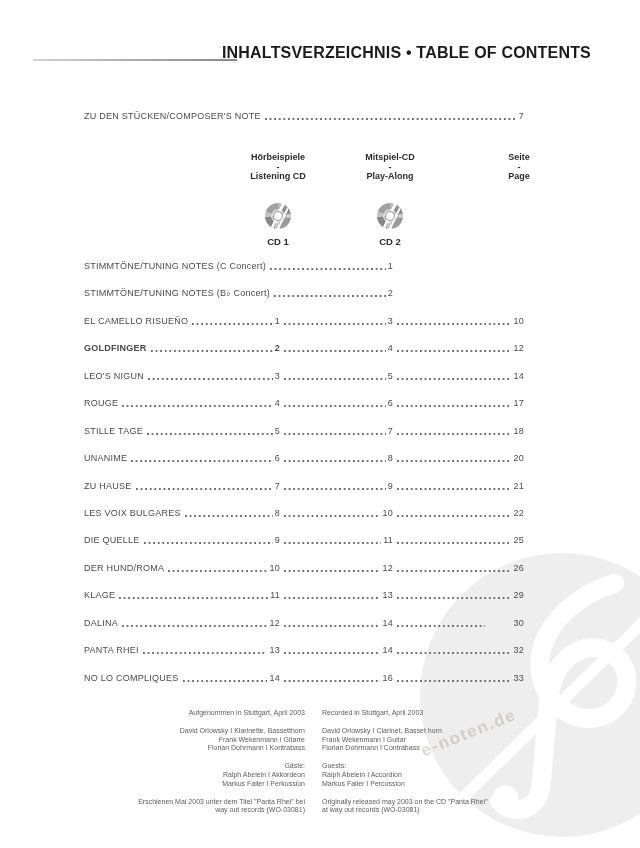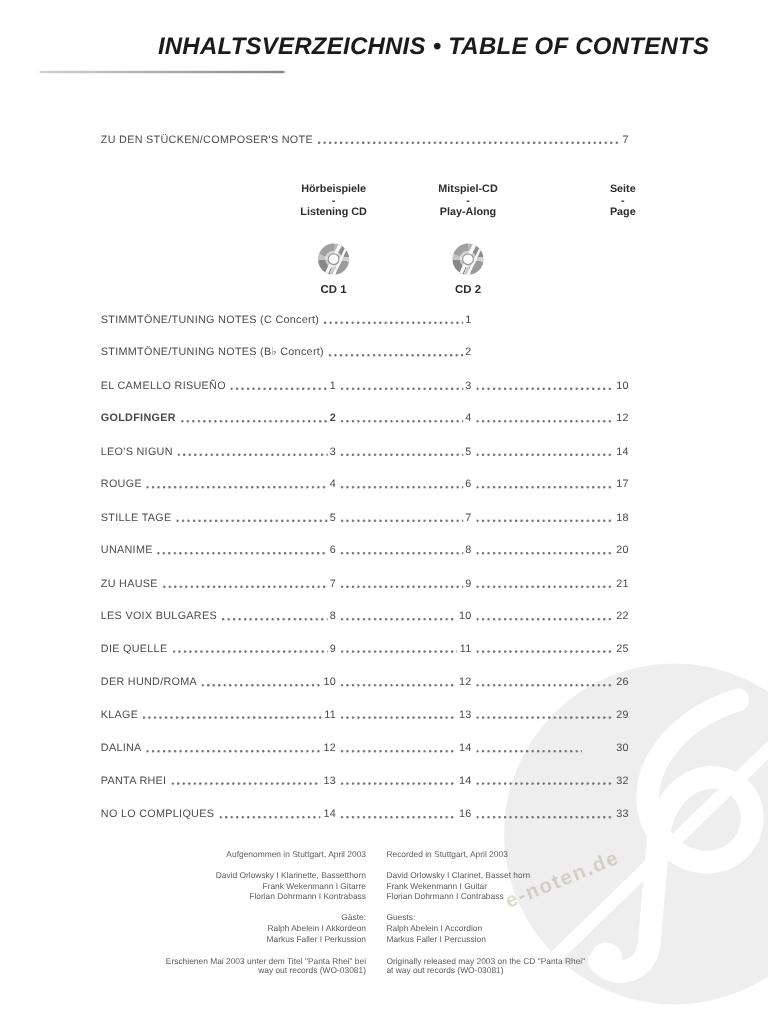--- a/index.html
+++ b/index.html
@@ -22,24 +22,23 @@
     transform:rotate(-22deg);transform-origin:left center;
     font-size:17px;font-weight:bold;letter-spacing:1.5px;
     color:rgba(168,156,132,0.38);white-space:nowrap;
   }
   
   .rule{
     position:absolute;left:33px;top:59px;width:204px;height:2px;
     background:linear-gradient(to right,#d2d2d2,#878787);z-index:1;
   }
   h1.title{
-    position:absolute;top:28px;right:49px;margin:0;z-index:1;
-    font-size:20px;font-weight:700;letter-spacing:0.2px;color:#1b1b1b;
+    position:absolute;top:44px;right:49px;margin:0;z-index:1;
+    font-size:16px;font-weight:700;letter-spacing:0.2px;color:#1b1b1b;
     white-space:nowrap;
-    font-style:italic;
   }
   
   .note-row{position:absolute;left:84px;top:111px;width:440px;z-index:1;}
   .toc{position:absolute;left:84px;top:261px;width:440px;z-index:1;}
   .row{height:27.45px;display:flex;}
   .seg{display:flex;align-items:flex-end;height:10px;}
   .t,.n{font-size:9px;line-height:10px;letter-spacing:0.25px;color:#4a4a4a;white-space:nowrap;}
   .dots{
     flex:1;height:2px;margin:0 2px 1px 4px;
     background-image:radial-gradient(circle at 1px 1px,#6e6e6e 0.85px,transparent 1.15px);

